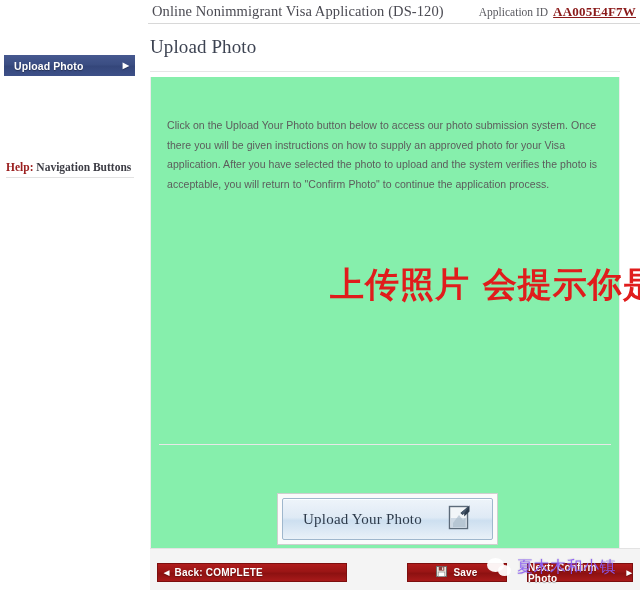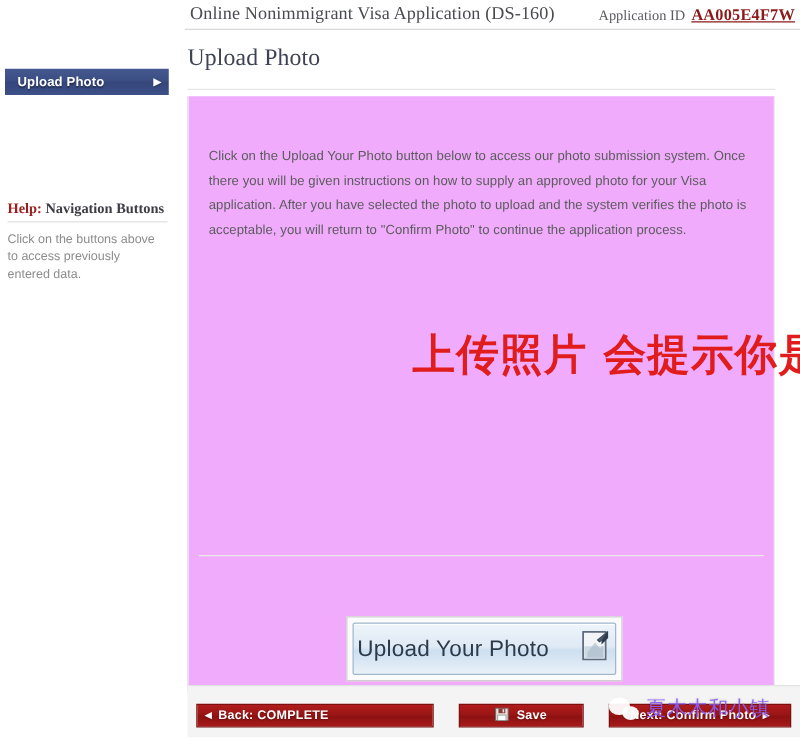--- a/index.html
+++ b/index.html
@@ -139,21 +139,21 @@
     position: absolute;
     left: 2px; top: 47px;
     width: 470px; height: 1px;
     background: #e6e6e6;
   }
 
   .panel {
     position: absolute;
     left: 2px; top: 53px;
     width: 470px; height: 477px;
-    background: #f0abfc;
+    background: #86efac;
     border: 1px solid #ececec;
     border-top: none;
   }
   .instructions {
     position: absolute;
     left: 16px; top: 39px;
     width: 440px;
     font-size: 10.5px;
     line-height: 19.5px;
     color: #5c5c5c;
@@ -182,23 +182,24 @@
     border: 1px solid #9fb7cd;
     border-radius: 2px;
     display: flex;
     align-items: center;
     justify-content: center;
     gap: 26px;
     cursor: pointer;
     box-shadow: inset 0 1px 0 rgba(255,255,255,.85);
   }
   .upload-label {
-    font-size: 18px;
+    font-size: 15px;
     color: #2d3a4a;
     letter-spacing: 0.2px;
+    font-family: Liberation Serif, serif;
   }
   .upload-icon { display: block; }
 
   
   .cn-overlay {
     position: absolute;
     left: 182px; top: 243px;
     font-family: "DejaVu Sans", sans-serif;
     font-size: 34px;
     font-weight: bold;
@@ -230,21 +231,21 @@
     font-size: 10px;
     font-weight: bold;
     display: flex;
     align-items: center;
     letter-spacing: 0.2px;
     text-shadow: 0 1px 1px rgba(0,0,0,.3);
     cursor: pointer;
     border: 1px solid #7d0f0f;
   }
   .nav-back { width: 190px; padding-left: 6px; gap: 5px; justify-content: flex-start; }
-  .nav-save { width: 100px; justify-content: center; gap: 6px; }
+  .nav-save { width: 100px; justify-content: center; gap: 6px; margin-left: 40px; }
   .nav-next { flex: 1; justify-content: center; gap: 5px; }
   .tri-left { font-size: 7px; line-height: 1; }
   .tri-right { font-size: 7px; line-height: 1; }
 
   
   .watermark {
     position: absolute;
     left: 487px; top: 556px;
     display: flex;
     align-items: center;
@@ -276,39 +277,38 @@
     width: 492px; height: 14px;
     background: #ffffff;
   }
 </style>
 </head>
 <body>
 
 <div id="page">
 
   <div class="header">
-    <div class="header-title">Online Nonimmigrant Visa Application (DS-160)</div>
+    <div class="header-title">Online Nonimmigrant Visa Application (DS-120)</div>
     <div class="header-appid">
       <span>Application ID</span>
       <span class="idval">AA005E4F7W</span>
     </div>
   </div>
 
   <div class="sidebar">
 
     <div class="navbtn active">
       <span>Upload Photo</span>
       <span class="arrow">▶</span>
     </div>
 
 
     <div class="help-box">
       <div class="help-title"><span class="hl">Help:</span><span> Navigation Buttons</span></div>
       <div class="help-divider"></div>
-      <div class="help-text">Click on the buttons above to access previously entered data.</div>
     </div>
 
   </div>
 
   <div class="content">
 
     <div class="page-title">Upload Photo</div>
     <div class="title-rule"></div>
 
     <div class="panel">

